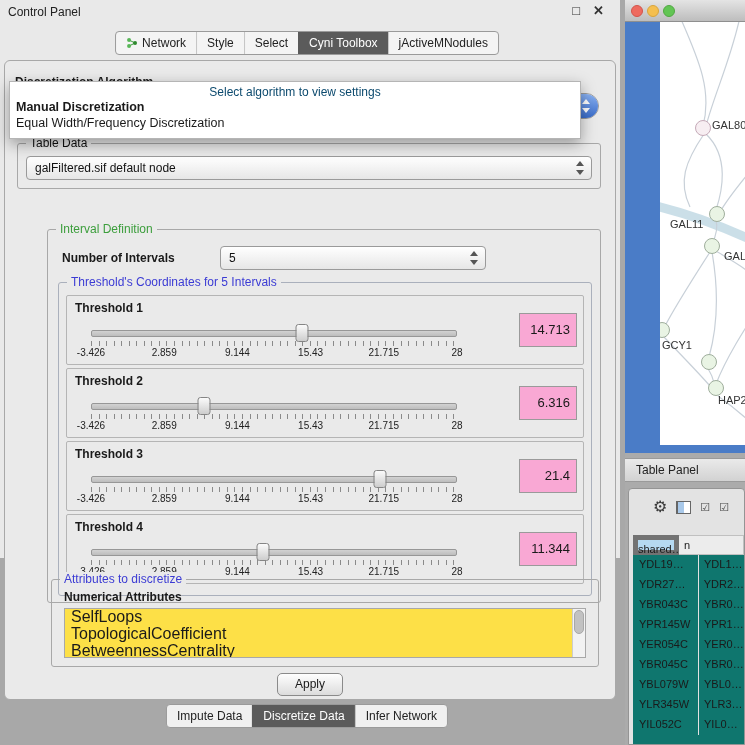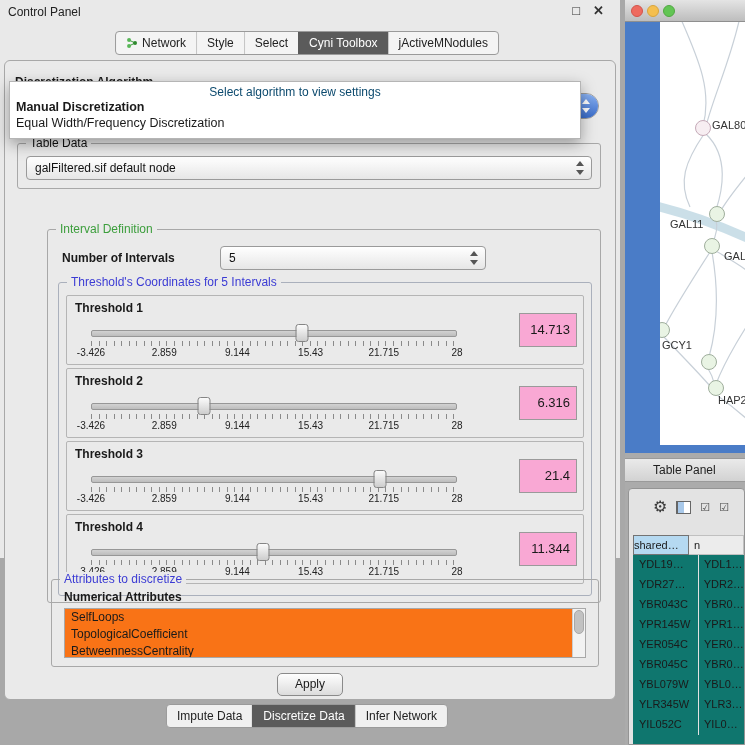--- a/index.html
+++ b/index.html
@@ -56,21 +56,21 @@
   .track { position:absolute; left:0; top:6px; width:100%; height:7px; background:linear-gradient(#d2d2d2,#bdbdbd); border:1px solid #979797; border-radius:2px; }
   .thumb { position:absolute; top:0; width:13px; height:18px; background:linear-gradient(#fbfbfb,#cdcdcd); border:1px solid #858585; border-radius:3px; transform:translateX(-50%); z-index:2; }
   .ticks { position:absolute; left:0; top:17px; width:100%; height:5px; background:repeating-linear-gradient(to right,#8a8a8a 0,#8a8a8a 1px,transparent 1px,transparent 7.55px); }
   .tick-labels { position:absolute; left:0; top:23px; width:100%; height:12px; font-size:10px; color:#222; }
   .tick-label { position:absolute; transform:translateX(-50%); white-space:nowrap; }
   .p0{left:0} .p20{left:20%} .p40{left:40%} .p60{left:60%} .p80{left:80%} .p100{left:100%}
   .value-box { position:absolute; left:452px; top:17px; width:58px; height:34px; background:#f9a8d4; border:1px solid #9a9a9a; font-size:13px; text-align:right; line-height:32px; padding-right:6px; }
 
   .group-attrs { left:46px; top:518px; width:548px; height:88px; }
   .label-numattrs { position:absolute; left:12px; top:10px; font-weight:bold; }
-  .attr-list { position:absolute; left:12px; top:28px; right:12px; height:50px; background:#f97316; border:1px solid #a8a8a8; overflow:hidden; font-size:12px; }
+  .attr-list { position:absolute; left:12px; top:28px; right:12px; height:50px; background:#fde047; border:1px solid #a8a8a8; overflow:hidden; font-size:16px; }
   .attr-item { height:17px; line-height:16px; padding-left:6px; }
   .attr-scroll { position:absolute; right:0; top:0; width:13px; height:100%; background:#f2f2f2; border-left:1px solid #ccc; }
   .attr-thumb { position:absolute; left:1px; top:1px; width:10px; height:24px; background:#c2c2c2; border:1px solid #a8a8a8; border-radius:5px; }
 
   .apply-btn { position:absolute; left:50%; top:612px; transform:translateX(-50%); width:66px; height:23px; border:1px solid #8a8a8a; border-radius:5px; background:linear-gradient(#fefefe,#dcdcdc); font-size:12px; text-align:center; line-height:21px; }
 
   .bottom-tabs { position:absolute; left:307px; top:704px; transform:translateX(-50%); display:flex; border:1px solid #9a9a9a; border-radius:4px; overflow:hidden; background:#f0f0f0; white-space:nowrap; }
 
   
   .right { position:absolute; left:625px; top:0; width:120px; height:745px; background:#ababab; }
@@ -81,29 +81,29 @@
   .tl-red { left:6px; background:#ee6a5f; border:1px solid #d3544b; }
   .tl-yellow { left:22px; background:#f5bf4f; border:1px solid #d8a53e; }
   .tl-green { left:38px; background:#62c554; border:1px solid #52a843; }
   .net-canvas { position:absolute; left:6px; top:22px; right:0; bottom:8px; background:#ffffff; overflow:hidden;margin-left:29px; }
   .edges { position:absolute; left:0; top:0; }
   .node { position:absolute; width:16px; height:16px; border-radius:50%; background:#e9f4e4; border:1px solid #9fae9c; }
   .node.pink { background:#f7eef2; border-color:#c5aab8; }
   .node.red { background:#e33026; border-color:#b21f18; width:19px; height:19px; }
   .net-label { position:absolute; font-size:11px; color:#333; white-space:nowrap; }
 
-  .tp-header { position:absolute; left:0; top:458px; width:120px; height:24px; background:linear-gradient(#eaeaea,#d2d2d2); border-top:1px solid #9a9a9a; border-bottom:1px solid #9a9a9a; line-height:22px; padding-left:28px; font-size:12px; color:#222; }
+  .tp-header { position:absolute; left:0; top:458px; width:120px; height:24px; background:linear-gradient(#eaeaea,#d2d2d2); border-top:1px solid #9a9a9a; border-bottom:1px solid #9a9a9a; line-height:22px; padding-left:11px; font-size:12px; color:#222; }
 
   .table-window { position:absolute; left:3px; top:488px; width:117px; height:257px; background:#e3e3e3; border:1px solid #949494; border-radius:4px 4px 0 0; }
   .tw-toolbar { position:absolute; left:0; top:0; width:100%; height:36px; display:flex; align-items:center; gap:9px; padding-left:24px; }
   .icon-gear { font-size:16px; color:#3a3a3a; line-height:16px; }
   .icon-columns { width:15px; height:13px; border:1px solid #666; background:linear-gradient(90deg,#a9c9ea 0 7px,#fff 7px); box-shadow:inset 7px 0 0 -6px #666; }
   .icon-check { font-size:11px; color:#444; line-height:12px; }
   .tw-head { position:absolute; left:4px; top:46px; right:0; height:20px; display:flex; font-size:11px; }
-  .th-cell1 { width:56px; background:#b5d9f1; border:1px solid #737373; text-align:left; line-height:18px; }
+  .th-cell1 { width:46px; background:#b5d9f1; border:5px solid #737373; text-align:left; line-height:18px; }
   .th-cell2 { flex:1; background:#ececec; border:1px solid #c0c0c0; border-left:none; line-height:18px; padding-left:5px; }
   .tw-rows { position:absolute; left:4px; top:66px; right:0; bottom:0; background:#0f766e; overflow:hidden; font-size:11px; }
   .tw-row { display:flex; height:20px; line-height:19px; }
   .td1 { width:66px; padding-left:6px; border-right:1px solid #e2e2e2; }
   .td2 { flex:1; padding-left:5px; }
 
   .tab-icon svg { display:block; }
 </style>
 </head>
 <body>

